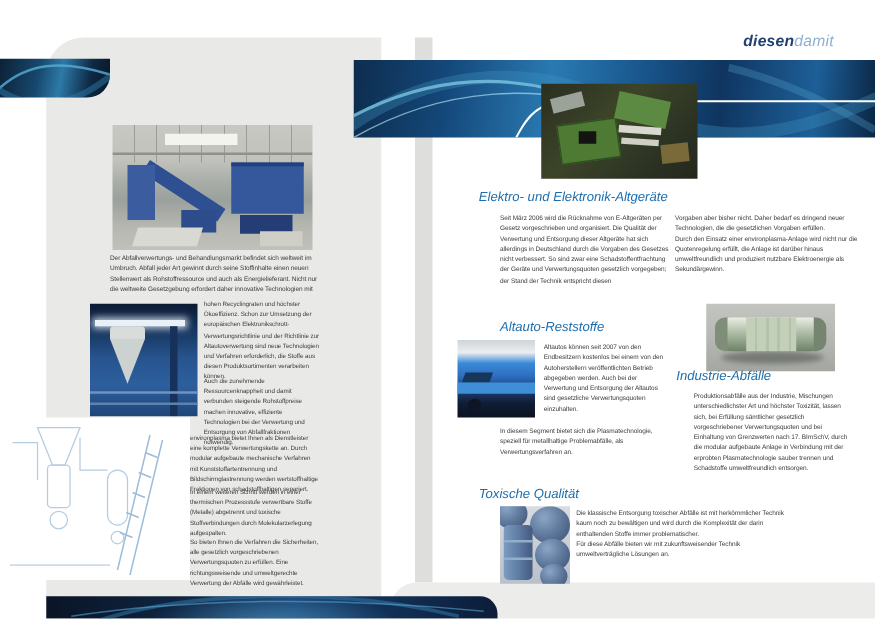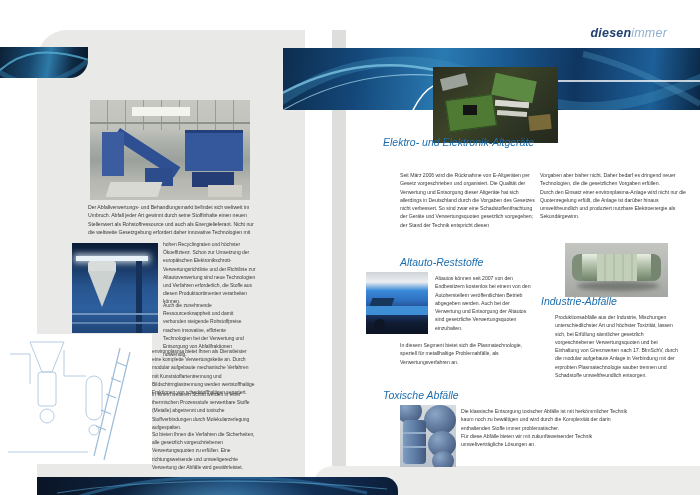--- a/index.html
+++ b/index.html
@@ -126,21 +126,21 @@
   <div class="abs banner">
     <svg width="417" height="62" viewBox="0 0 417 62">
       <path d="M-10 58 C 60 6, 140 2, 210 34 S 330 70, 420 30" stroke="#3f92c0" stroke-width="10" fill="none" opacity=".35"></path>
       <path d="M-10 50 C 60 10, 130 8, 195 36" stroke="#7cc4e2" stroke-width="2.5" fill="none" opacity=".8"></path>
       <path d="M0 62 C 70 22, 150 16, 220 44" stroke="#a8dcee" stroke-width="1.2" fill="none" opacity=".7"></path>
       <path d="M300 6 C 350 18, 390 40, 417 56" stroke="#5aa6cc" stroke-width="6" fill="none" opacity=".3"></path>
       <path d="M417 33 H 185 C 152 33 143 37 130 62" stroke="#ffffff" stroke-width="1.6" fill="none"></path>
     </svg>
   </div>
 
-  <div class="abs logo"><span class="b">diesen</span><span class="l">immer</span></div>
+  <div class="abs logo"><span class="b">diesen</span><span class="l">damit</span></div>
 
 
   <div class="ph factory">
     <div class="truss"></div>
     <div class="beam"></div>
     <div class="lamp"></div>
     <div class="m2"></div>
     <div class="m1"></div>
     <div class="m3"></div>
     <div class="m4"></div>
@@ -187,21 +187,21 @@
 
   <div class="ph circuit">
     <div class="r1"></div>
     <div class="r2"></div>
     <div class="r3"></div>
     <div class="r4"></div>
     <div class="r5"></div>
     <div class="r6"></div>
     <div class="r7"></div>
   </div>
-  <div class="abs sec-title" style="left:383px;top:136px;">Elektro- und Elektronik-Altgeräte</div>
+  <div class="abs sec-title" style="left:383px;top:152px;">Elektro- und Elektronik-Altgeräte</div>
   <div class="abs txt" style="left:400px;top:171px;width:136px;">Seit März 2006 wird die Rücknahme von E-Altgeräten per Gesetz vorgeschrieben und organisiert. Die Qualität der Verwertung und Entsorgung dieser Altgeräte hat sich allerdings in Deutschland durch die Vorgaben des Gesetzes nicht verbessert. So sind zwar eine Schadstoffentfrachtung der Geräte und Verwertungsquoten gesetzlich vorgegeben; der Stand der Technik entspricht diesen</div>
   <div class="abs txt" style="left:540px;top:171px;width:150px;">Vorgaben aber bisher nicht. Daher bedarf es dringend neuer Technologien, die die gesetzlichen Vorgaben erfüllen.
 Durch den Einsatz einer environplasma-Anlage wird nicht nur die Quotenregelung erfüllt, die Anlage ist darüber hinaus umweltfreundlich und produziert nutzbare Elektroenergie als Sekundärgewinn.</div>
 
   <div class="abs sec-title" style="left:400px;top:256px;">Altauto-Reststoffe</div>
   <div class="ph cars">
     <div class="win"></div>
     <div class="body"></div>
     <div class="wheel"></div>
   </div>
@@ -211,21 +211,21 @@
   <div class="ph capacitor">
     <div class="shadow"></div>
     <div class="tube"></div>
     <div class="label"></div>
     <div class="cap1"></div>
     <div class="cap2"></div>
   </div>
   <div class="abs sec-title" style="left:541px;top:295px;">Industrie-Abfälle</div>
   <div class="abs txt" style="left:555px;top:313px;width:126px;">Produktionsabfälle aus der Industrie, Mischungen unterschiedlichster Art und höchster Toxizität, lassen sich, bei Erfüllung sämtlicher gesetzlich vorgeschriebener Verwertungsquoten und bei Einhaltung von Grenzwerten nach 17. BImSchV, durch die modular aufgebaute Anlage in Verbindung mit der erprobten Plasmatechnologie sauber trennen und Schadstoffe umweltfreundlich entsorgen.</div>
 
-  <div class="abs sec-title" style="left:383px;top:389px;">Toxische Abfälle</div>
+  <div class="abs sec-title" style="left:383px;top:389px;">Toxische Qualität</div>
   <div class="ph barrels">
     <div class="c c3"></div>
     <div class="c c1"></div>
     <div class="c c2"></div>
     <div class="c c4"></div>
     <div class="drum"></div>
     <div class="hoop1"></div>
     <div class="hoop2"></div>
   </div>
   <div class="abs txt" style="left:461px;top:407px;width:168px;">Die klassische Entsorgung toxischer Abfälle ist mit herkömmlicher Technik kaum noch zu bewältigen und wird durch die Komplexität der darin enthaltenden Stoffe immer problematischer.

